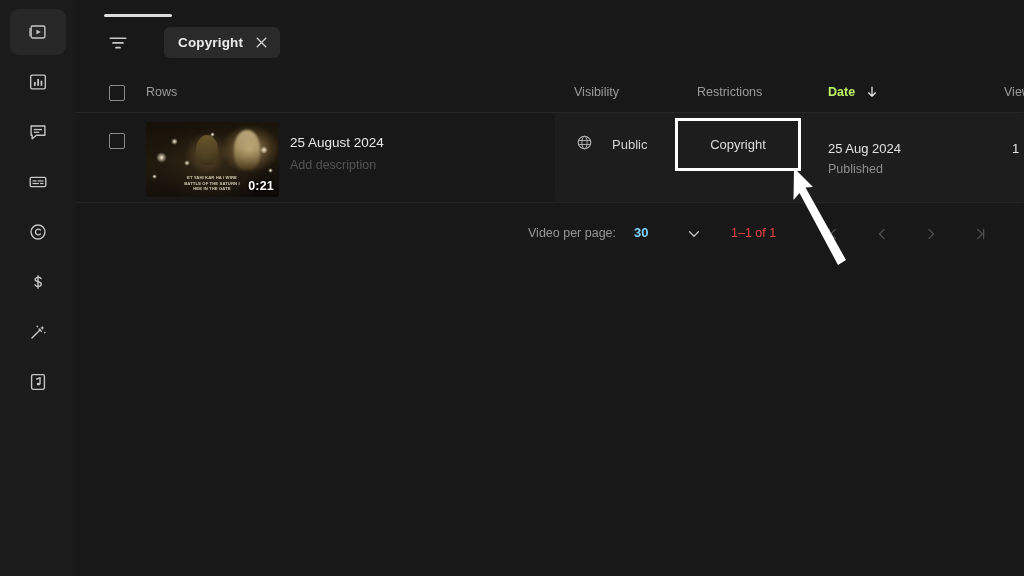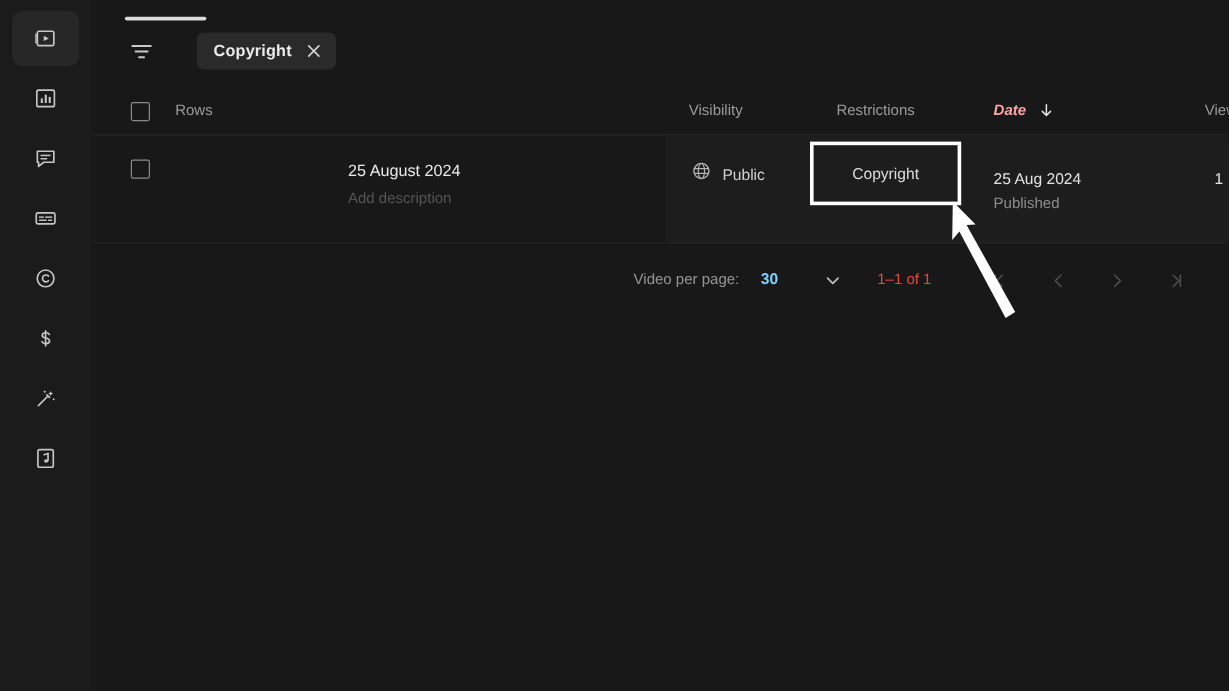--- a/index.html
+++ b/index.html
@@ -120,21 +120,21 @@
     width: 948px;
     height: 34px;
   }
   .th {
     position: absolute;
     font-size: 12.5px;
     color: #9b9b9b;
     top: 9px;
     white-space: nowrap;
   }
-  .th.sorted { color: #fca5a5; font-weight: bold; font-style: italic; }
+  .th.sorted { color: #bef264; font-weight: bold; }
 
   .hdr-check {
     position: absolute;
     left: 33px; top: 9px;
     width: 16px; height: 16px;
     border: 1.6px solid #8a8a8a;
     border-radius: 2px;
     cursor: pointer;
   }
 
@@ -251,21 +251,21 @@
     color: #555555;
     cursor: pointer;
     text-align: right;
   }
 
   #visibility {
     position: absolute;
     left: 500px; top: 21px;
     display: flex;
     align-items: center;
-    gap: 9px;
+    gap: 19px;
   }
   #visibility .vtext { font-size: 13px; color: #d2d2d2; }
 
   
   #copyright-box {
     position: absolute;
     left: 599px; top: 5px;
     width: 126px; height: 53px;
     border: 3px solid #ffffff;
     display: flex;
@@ -483,20 +483,36 @@
       <div class="th" style="left:928px">Views</div>
     </div>
 
     <div id="head-divider"></div>
 
     <div id="video-row">
       <div id="row-hover"></div>
 
       <div class="row-check"></div>
 
+      <div id="thumb">
+        <div class="tgrad"></div>
+        <div class="tfig"></div>
+        <div class="tfig2"></div>
+        <div class="spk" style="left:10px;  top:30px; width:11px; height:11px;"></div>
+        <div class="spk" style="left:25px;  top:16px; width:7px;  height:7px;"></div>
+        <div class="spk" style="left:38px;  top:38px; width:6px;  height:6px;"></div>
+        <div class="spk" style="left:6px;   top:52px; width:5px;  height:5px;"></div>
+        <div class="spk" style="left:114px; top:24px; width:8px;  height:8px;"></div>
+        <div class="spk" style="left:122px; top:46px; width:5px;  height:5px;"></div>
+        <div class="spk" style="left:64px;  top:10px; width:5px;  height:5px;"></div>
+        <div class="ttext">ET YAHI KAR HA I WIRE
+BATTLE OF THE SATURN I
+HEE IN THE GATE</div>
+        <div class="tdur">0:21</div>
+      </div>
 
       <div id="vid-title">25 August 2024</div>
       <div id="vid-desc">Add description</div>
 
       <div id="visibility">
         <span>
           <svg width="17" height="17" viewBox="0 0 20 20">
             <circle cx="10" cy="10" r="7.4" fill="none" stroke="#b4b4b4" stroke-width="1.3"></circle>
             <ellipse cx="10" cy="10" rx="3.1" ry="7.4" fill="none" stroke="#b4b4b4" stroke-width="1.1"></ellipse>
             <path d="M2.9 7.7 H17.1 M2.9 12.3 H17.1" stroke="#b4b4b4" stroke-width="1.1"></path>

